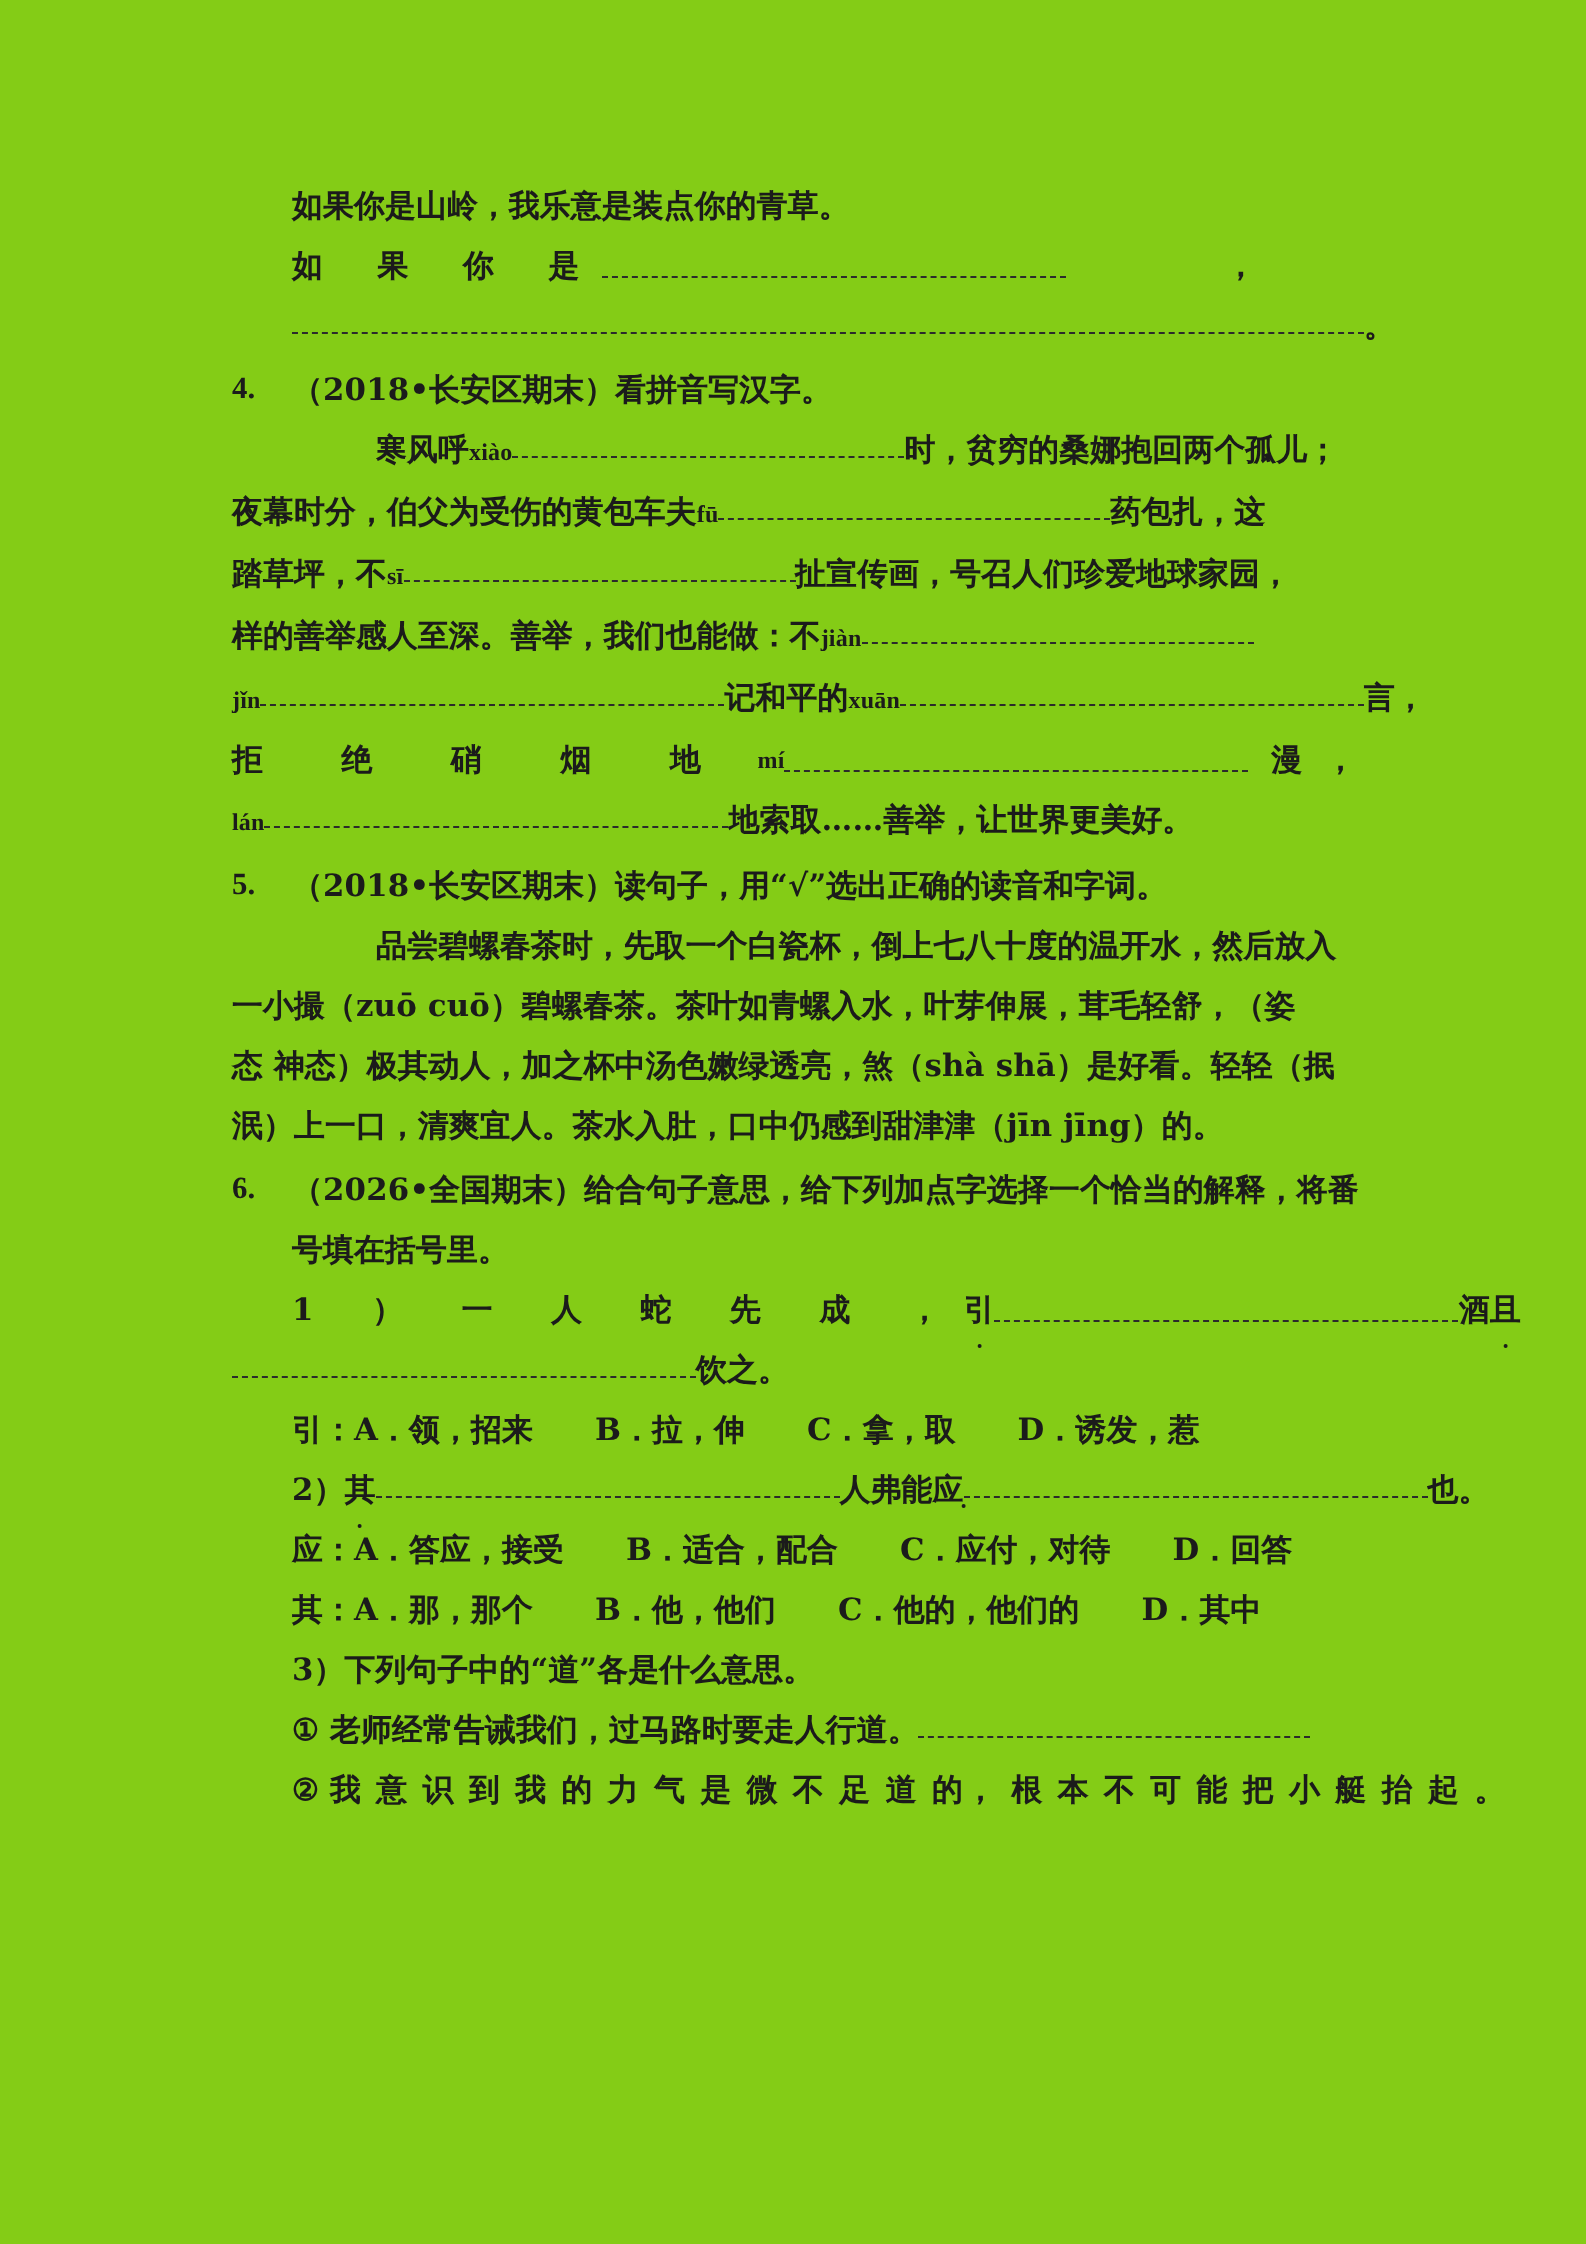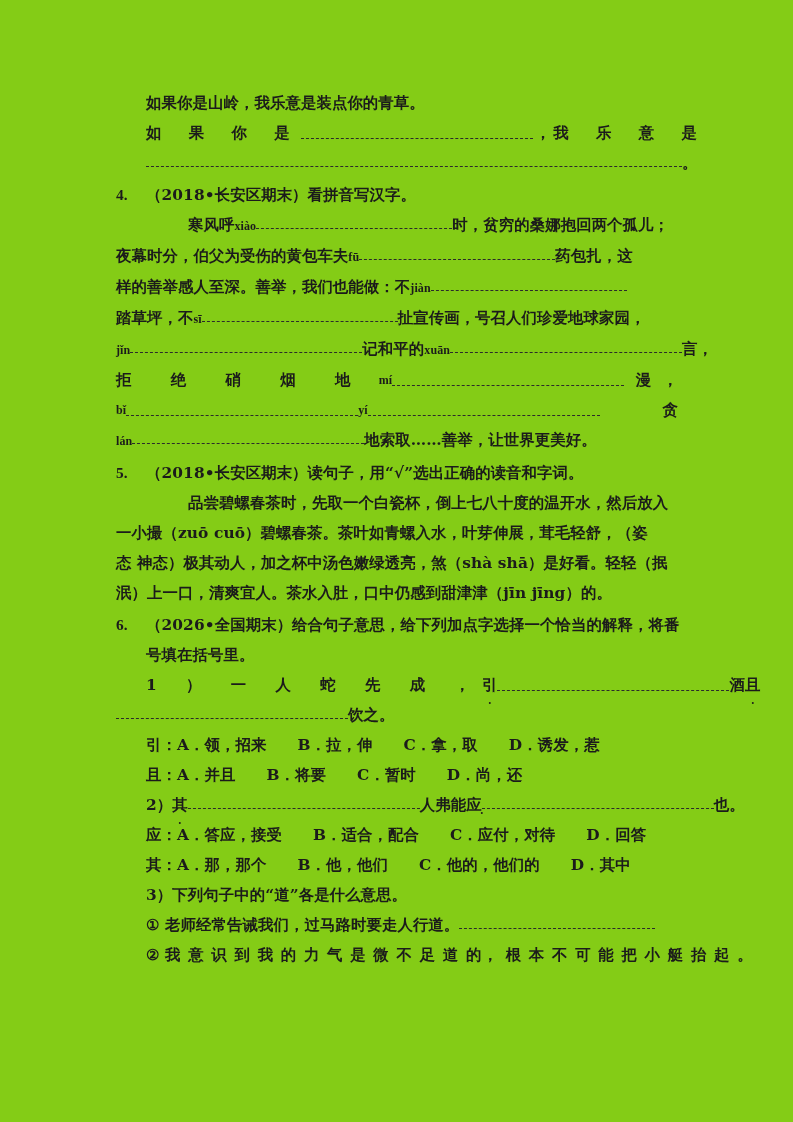--- a/index.html
+++ b/index.html
@@ -126,62 +126,53 @@
   <div class="content">
 
     <div class="line cjk indent-1">如果你是山岭，我乐意是装点你的青草。</div>
 
     <div class="line cjk indent-1 spread">
       <span style="letter-spacing:11px">如 果 你 是</span>
       <span class="blank b-2xl"></span>
       <span class="gap"></span>
       <span>，</span>
       <span class="gap"></span>
-      <span style="letter-spacing:11px">我 乐 意 是</span>
     </div>
 
     <div class="line cjk indent-1">
       <span class="blank" style="width:536px"></span><span>。</span>
     </div>
 
     <div class="item">
       <div class="item-num">4.</div>
       <div class="item-body">
 
         <div class="line cjk">（2018•长安区期末）看拼音写汉字。</div>
 
         <div class="line cjk" style="padding-left:42px"><span>寒风呼</span><span class="py">xiào</span><span class="blank b-xl"></span><span>时，贫穷的桑娜抱回两个孤儿；</span></div>
 
         <div class="line cjk" style="margin-left:-30px"><span>夜幕时分，伯父为受伤的黄包车夫</span><span class="py">fū</span><span class="blank b-xl"></span><span>药包扎，这</span></div>
 
+        <div class="line cjk" style="margin-left:-30px"><span>踏草坪，不</span><span class="py">sī</span><span class="blank b-xl"></span><span>扯宣传画，号召人们珍爱地球家园，</span></div>
+
         <div class="line cjk" style="margin-left:-30px"><span>样的善举感人至深。善举，我们也能做：不</span><span class="py">jiàn</span><span class="blank b-xl"></span></div>
-
-        <div class="line cjk" style="margin-left:-30px"><span>踏草坪，不</span><span class="py">sī</span><span class="blank b-xl"></span><span>扯宣传画，号召人们珍爱地球家园，</span></div>
 
         <div class="line cjk" style="margin-left:-30px"><span class="py">jǐn</span><span class="blank b-2xl"></span><span>记和平的</span><span class="py">xuān</span><span class="blank b-2xl"></span><span>言，</span></div>
 
         <div class="line cjk spread" style="margin-left:-30px;width:562px">
           <span style="letter-spacing:17px">拒 绝 硝 烟 地</span>
           <span class="gap"></span>
           <span class="py">mí</span>
           <span class="blank b-2xl"></span>
           <span class="gap"></span>
           <span>漫</span>
           <span class="gap"></span>
           <span>，</span>
         </div>
 
-        <div class="line cjk spread" style="margin-left:-30px;width:562px">
-          <span class="py">bǐ</span>
-          <span class="blank b-2xl"></span>
-          <span class="py">yí</span>
-          <span class="blank b-2xl"></span>
-          <span class="gap"></span>
-          <span>贪</span>
-        </div>
 
         <div class="line cjk" style="margin-left:-30px"><span class="py">lán</span><span class="blank b-2xl"></span><span>地索取……善举，让世界更美好。</span></div>
 
       </div>
     </div>
 
     <div class="item">
       <div class="item-num">5.</div>
       <div class="item-body">
         <div class="line cjk">（2018•长安区期末）读句子，用“√”选出正确的读音和字词。</div>
@@ -204,21 +195,20 @@
           <span class="dotted">引</span>
           <span class="blank b-2xl"></span>
           <span class="gap"></span>
           <span>酒</span>
           <span class="gap"></span>
           <span class="dotted">且</span>
         </div>
         <div class="line cjk" style="margin-left:-30px"><span class="blank b-2xl"></span><span>饮之。</span></div>
 
         <div class="line cjk">引：A．领，招来　　B．拉，伸　　C．拿，取　　D．诱发，惹</div>
-        <div class="line cjk">且：A．并且　　B．将要　　C．暂时　　D．尚，还</div>
 
         <div class="line cjk"><span>2）</span><span class="dotted">其</span><span class="blank b-2xl"></span><span>人弗能应</span><span class="dotted"></span><span class="blank b-2xl"></span><span>也。</span></div>
 
         <div class="line cjk">应：A．答应，接受　　B．适合，配合　　C．应付，对待　　D．回答</div>
         <div class="line cjk">其：A．那，那个　　B．他，他们　　C．他的，他们的　　D．其中</div>
 
         <div class="line cjk">3）下列句子中的“道”各是什么意思。</div>
 
         <div class="line cjk"><span class="circnum">①</span>&nbsp;<span>老师经常告诫我们，过马路时要走人行道。</span><span class="blank b-xl"></span></div>
 

